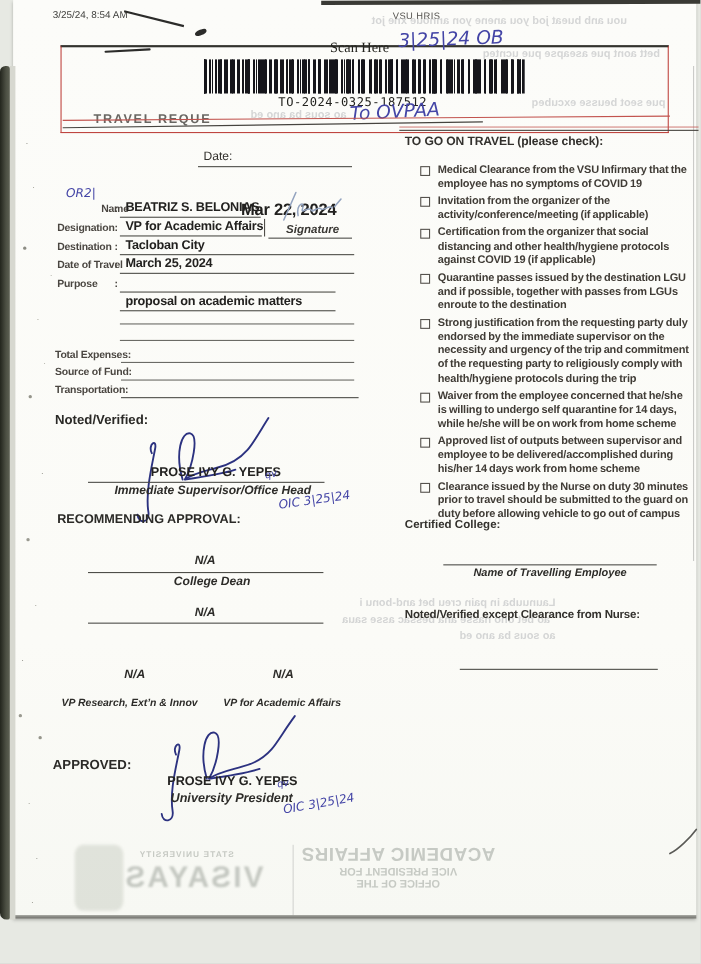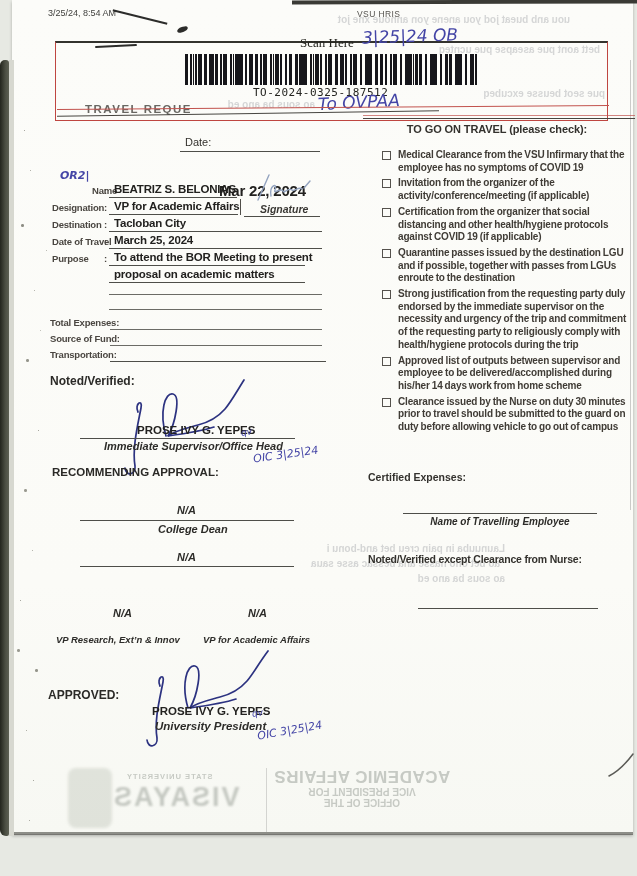--- a/index.html
+++ b/index.html
@@ -83,21 +83,21 @@
   <div class="txt hand" style="left:318px;top:92px;font-size:17px;transform:rotate(-3deg);">To OVPAA</div>
 
   <div class="txt" style="left:85px;top:103px;font-size:11.5px;font-weight:700;color:#44423d;letter-spacing:1.5px;opacity:.8;">TRAVEL REQUE</div>
   <div class="abs" style="left:57px;top:107px;width:552px;height:1px;background:#c2534e;transform:rotate(-.4deg);"></div>
   <div class="abs" style="left:57px;top:113px;width:382px;height:1.4px;background:#46443f;transform:rotate(-.8deg);"></div>
 
   <div class="txt" style="left:185px;top:136px;font-size:11px;color:#33312d;">Date:</div>
   <div class="txt val" style="left:219px;top:134px;font-size:15px;margin-top:48px;">Mar 22, 2024</div>
   <div class="uline dark" style="left:180px;top:150px;width:140px;"></div>
 
-  <div class="txt hand" style="left:60px;top:169px;font-size:11px;font-weight:700;">OR2|</div>
+  <div class="txt hand" style="left:60px;top:169px;font-size:11px;font-weight:400;">OR2|</div>
 
   <div class="txt lbl" style="left:52px;top:185px;padding-left:40px;">Name</div>
   <div class="txt lbl" style="left:104px;top:185px;">:</div>
   <div class="txt val" style="left:114px;top:183px;">BEATRIZ S. BELONIAS</div>
   <div class="uline dark" style="left:109px;top:196px;width:128px;"></div>
 
   <svg class="abs" style="left:252px;top:170px;" width="64" height="34" viewBox="0 0 64 34">
     <path class="sig-light" d="M6 30 L17 5"></path>
     <path class="sig-light" d="M19 26 C17 15 26 12 23 20 C21 25 29 17 31 21 C32 24 37 17 40 20 C42 22 47 16 50 19 M52 18 L58 11"></path>
   </svg>
@@ -115,21 +115,20 @@
   <div class="txt val" style="left:114px;top:217px;">Tacloban City</div>
   <div class="uline dark" style="left:109px;top:230px;width:213px;"></div>
 
   <div class="txt lbl" style="left:52px;top:236px;">Date of Travel</div>
   <div class="txt lbl" style="left:104px;top:236px;">:</div>
   <div class="txt val" style="left:114px;top:234px;">March 25, 2024</div>
   <div class="uline dark" style="left:109px;top:247px;width:213px;"></div>
 
   <div class="txt lbl" style="left:52px;top:253px;">Purpose</div>
   <div class="txt lbl" style="left:104px;top:253px;">:</div>
-  <div class="txt val" style="left:114px;top:251px;">To attend the BOR Meeting to present</div>
   <div class="uline dark" style="left:109px;top:264px;width:196px;"></div>
   <div class="txt val" style="left:114px;top:268px;">proposal on academic matters</div>
   <div class="uline dark" style="left:109px;top:281px;width:196px;"></div>
 
   <div class="uline" style="left:109px;top:293px;width:213px;"></div>
   <div class="uline" style="left:109px;top:308px;width:213px;"></div>
 
   <div class="txt lbl" style="left:50px;top:317px;">Total Expenses:</div>
   <div class="uline" style="left:110px;top:328px;width:212px;"></div>
   <div class="txt lbl" style="left:50px;top:333px;">Source of Fund:</div>
@@ -170,21 +169,21 @@
     <path class="sig-stroke" d="M70 62 C63 38 69 18 77 20 C85 22 79 50 72 62 C80 56 92 54 102 51 C114 48 122 43 129 35 C135 28 141 17 150 5"></path>
     <path class="sig-stroke" d="M72 62 C86 60 106 57 118 53"></path>
   </svg>
   <div class="txt" style="left:152px;top:705px;font-size:11.5px;font-weight:700;color:#232220;">PROSE IVY G. YEPES</div>
   <div class="txt hand" style="left:252px;top:708px;font-size:9px;transform:rotate(-10deg);">qv</div>
   <div class="txt ital" style="left:155px;top:720px;font-size:11.5px;font-weight:700;color:#2d2c29;">University President</div>
   <div class="txt hand" style="left:257px;top:724px;font-size:11px;transform:rotate(-10deg);">OIC 3|25|24</div>
 
   <div class="abs" style="left:363px;top:115px;width:272px;height:1px;background:#c2534e;opacity:.7;"></div>
   <div class="abs" style="left:363px;top:118px;width:272px;height:1.4px;background:#46443f;"></div>
-  <div class="abs" style="left:368px;top:123px;width:258px;text-align:center;font-size:11px;font-weight:700;color:#33312d;letter-spacing:-.1px;">TO GO ON TRAVEL (please check):</div>
+  <div class="abs" style="left:368px;top:123px;width:258px;text-align:left;font-size:11px;font-weight:700;color:#33312d;letter-spacing:-.1px;">TO GO ON TRAVEL (please check):</div>
 
   <div class="abs" style="left:382px;top:149px;width:246px;">
     <div class="chk">
         <span class="box"></span>
         <span class="t" style="white-space:normal;">Medical Clearance from the VSU Infirmary that the employee has no symptoms of COVID 19</span>
       </div>
     <div class="chk">
         <span class="box"></span>
         <span class="t" style="white-space:normal;">Invitation from the organizer of the activity/conference/meeting (if applicable)</span>
       </div>
@@ -195,29 +194,33 @@
     <div class="chk">
         <span class="box"></span>
         <span class="t" style="white-space:normal;">Quarantine passes issued by the destination LGU and if possible, together with passes from LGUs enroute to the destination</span>
       </div>
     <div class="chk">
         <span class="box"></span>
         <span class="t" style="white-space:normal;">Strong justification from the requesting party duly endorsed by the immediate supervisor on the necessity and urgency of the trip and commitment of the requesting party to religiously comply with health/hygiene protocols during the trip</span>
       </div>
     <div class="chk">
         <span class="box"></span>
+        <span class="t" style="white-space:normal;">Waiver from the employee concerned that he/she is willing to undergo self quarantine for 14 days, while he/she will be on work from home scheme</span>
+      </div>
+    <div class="chk">
+        <span class="box"></span>
         <span class="t" style="white-space:normal;">Approved list of outputs between supervisor and employee to be delivered/accomplished during his/her 14 days work from home scheme</span>
       </div>
     <div class="chk">
         <span class="box"></span>
         <span class="t" style="white-space:normal;">Clearance issued by the Nurse on duty 30 minutes prior to travel should be submitted to the guard on duty before allowing vehicle to go out of campus</span>
       </div>
   </div>
 
-  <div class="txt" style="left:368px;top:471px;font-size:10.5px;font-weight:700;color:#33312d;">Certified Expenses:</div>
+  <div class="txt" style="left:368px;top:471px;font-size:10.5px;font-weight:700;color:#33312d;">Certified College:</div>
   <div class="uline dark" style="left:403px;top:512px;width:194px;"></div>
   <div class="abs ital" style="left:400px;top:516px;width:200px;text-align:center;font-size:10px;font-weight:700;color:#2d2c29;">Name of Travelling Employee</div>
 
   <div class="ghost" style="left:185px;top:543px;width:320px;font-size:10px;">Launuuba in pain creu bet and-bonu i</div>
   <div class="ghost" style="left:200px;top:558px;width:300px;font-size:10px;">ao bet ono nasse ana bessac asse saua</div>
   <div class="ghost" style="left:355px;top:573px;width:150px;font-size:10px;">ao sous ba ano ed</div>
 
   <div class="txt" style="left:368px;top:553px;font-size:10.5px;font-weight:700;color:#33312d;letter-spacing:-.2px;">Noted/Verified except Clearance from Nurse:</div>
   <div class="uline dark" style="left:418px;top:607px;width:180px;"></div>
 

